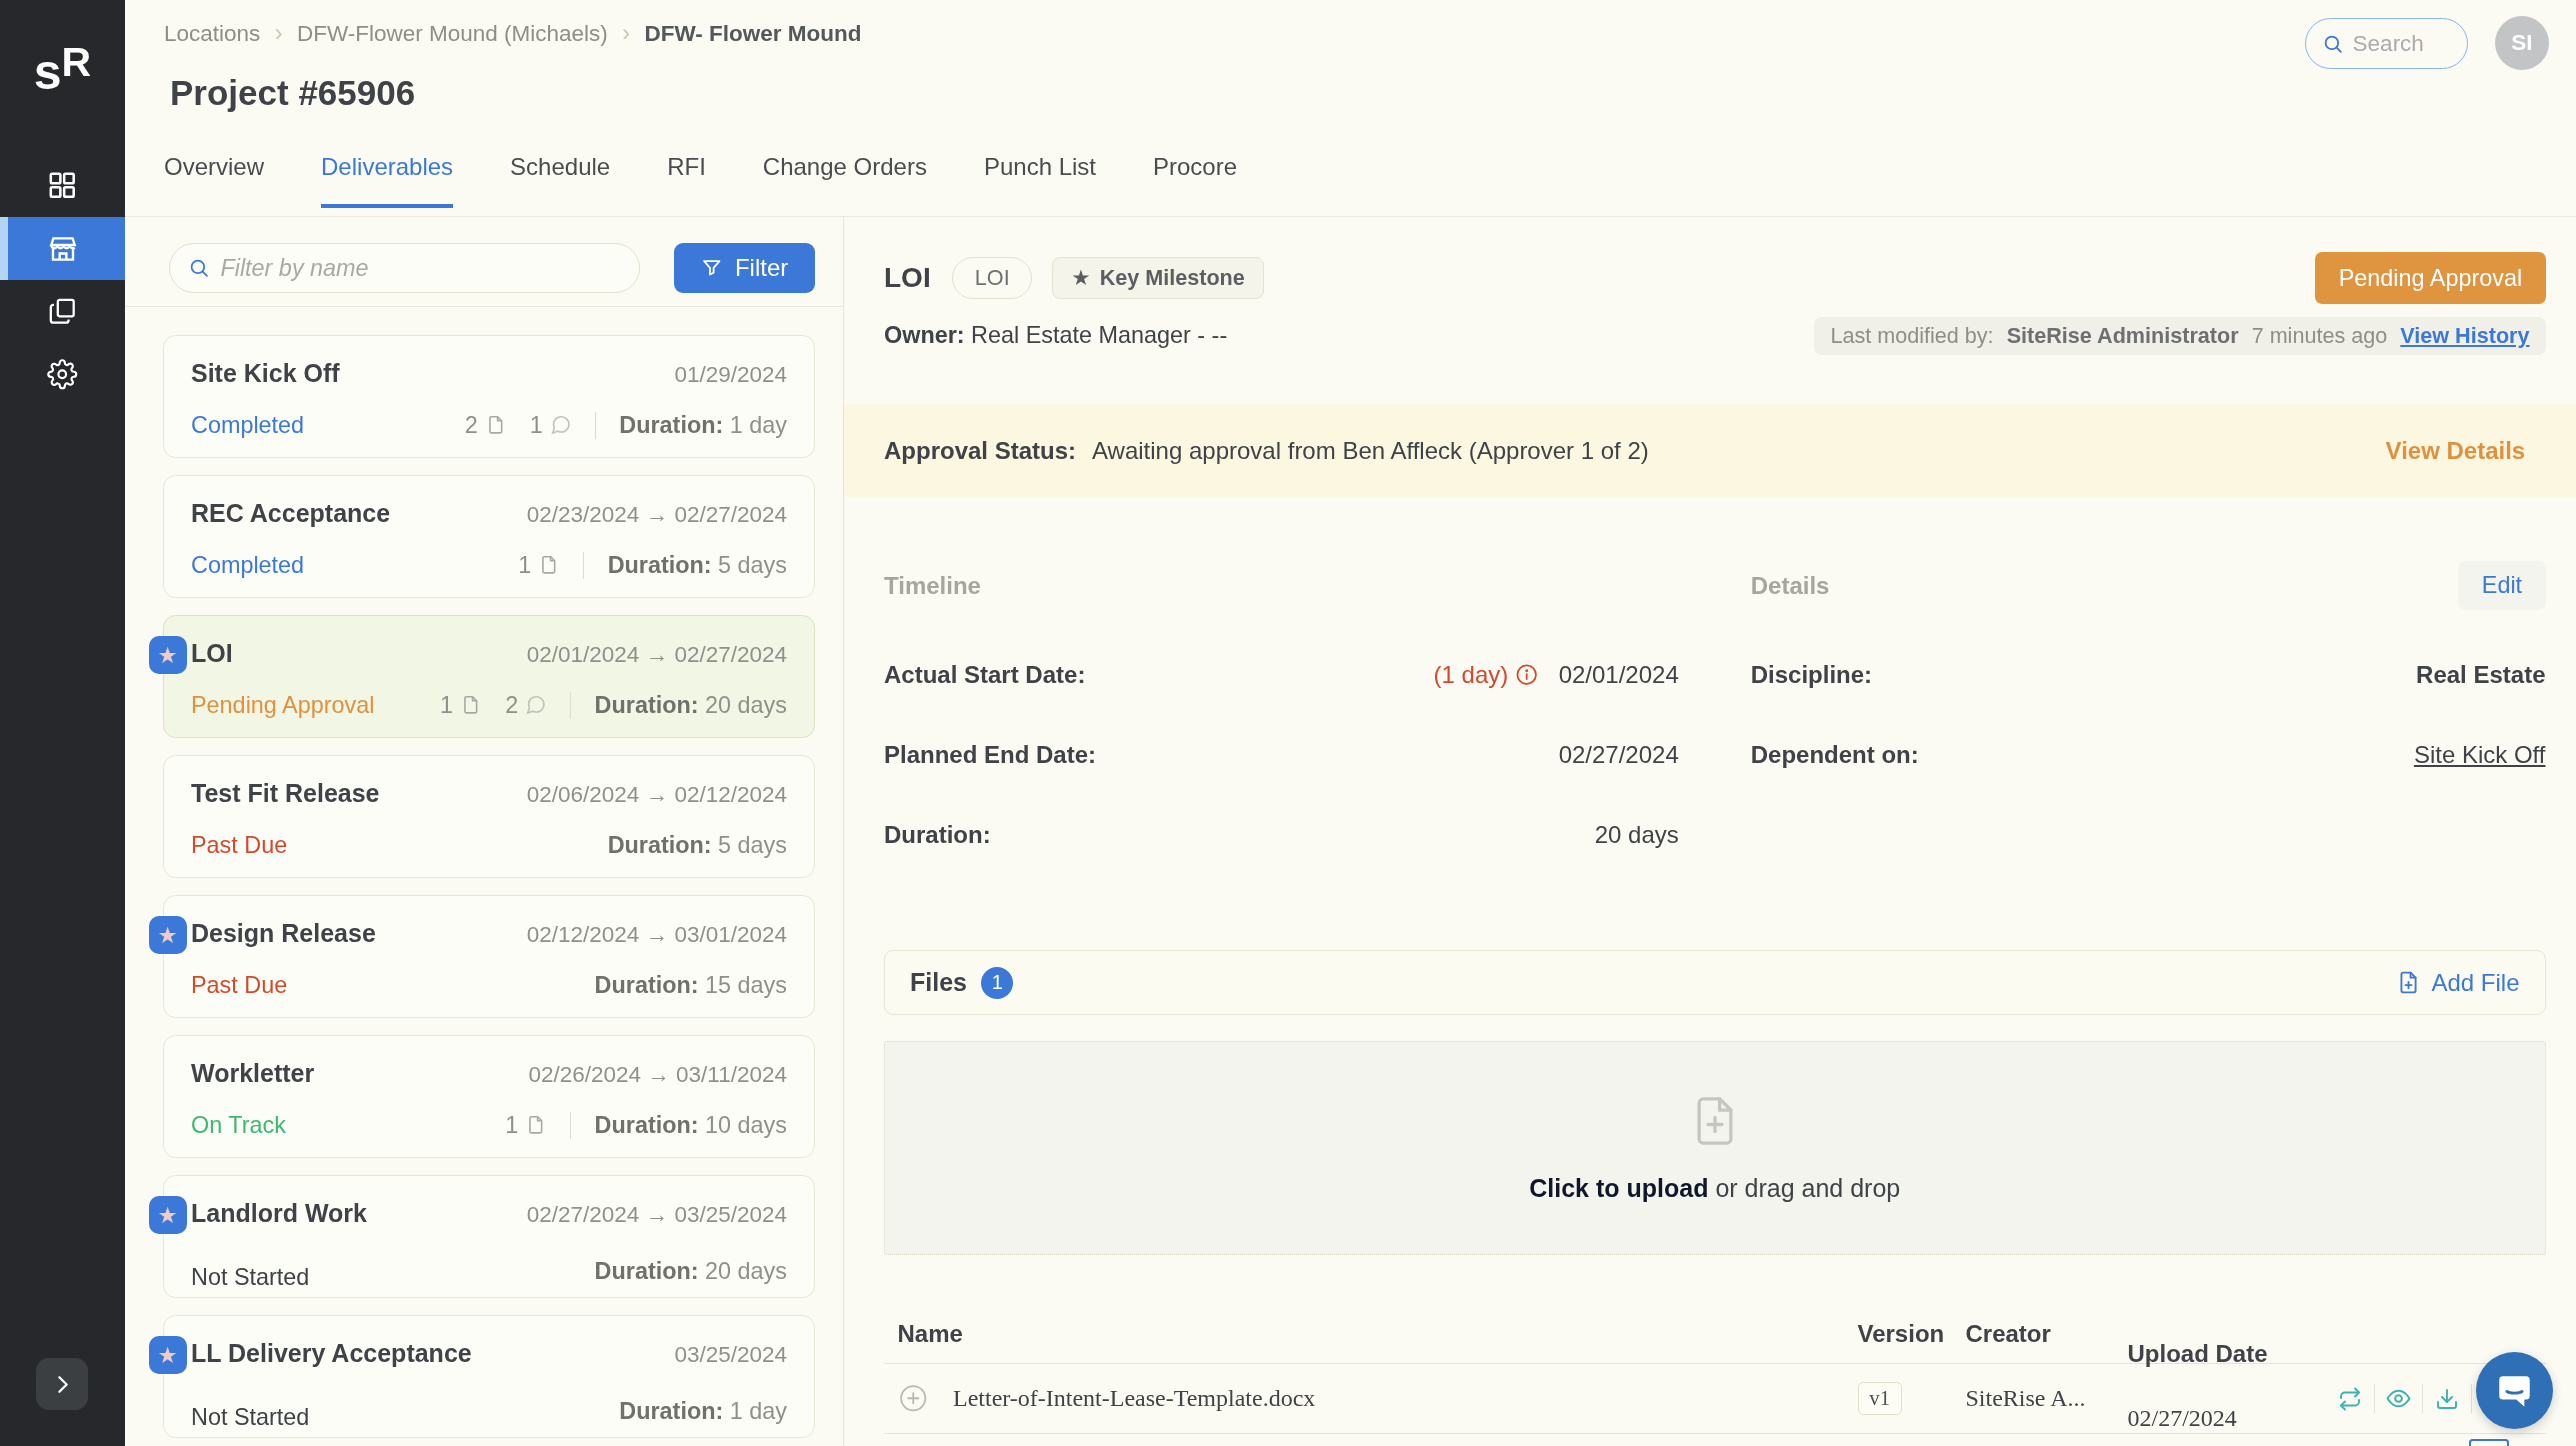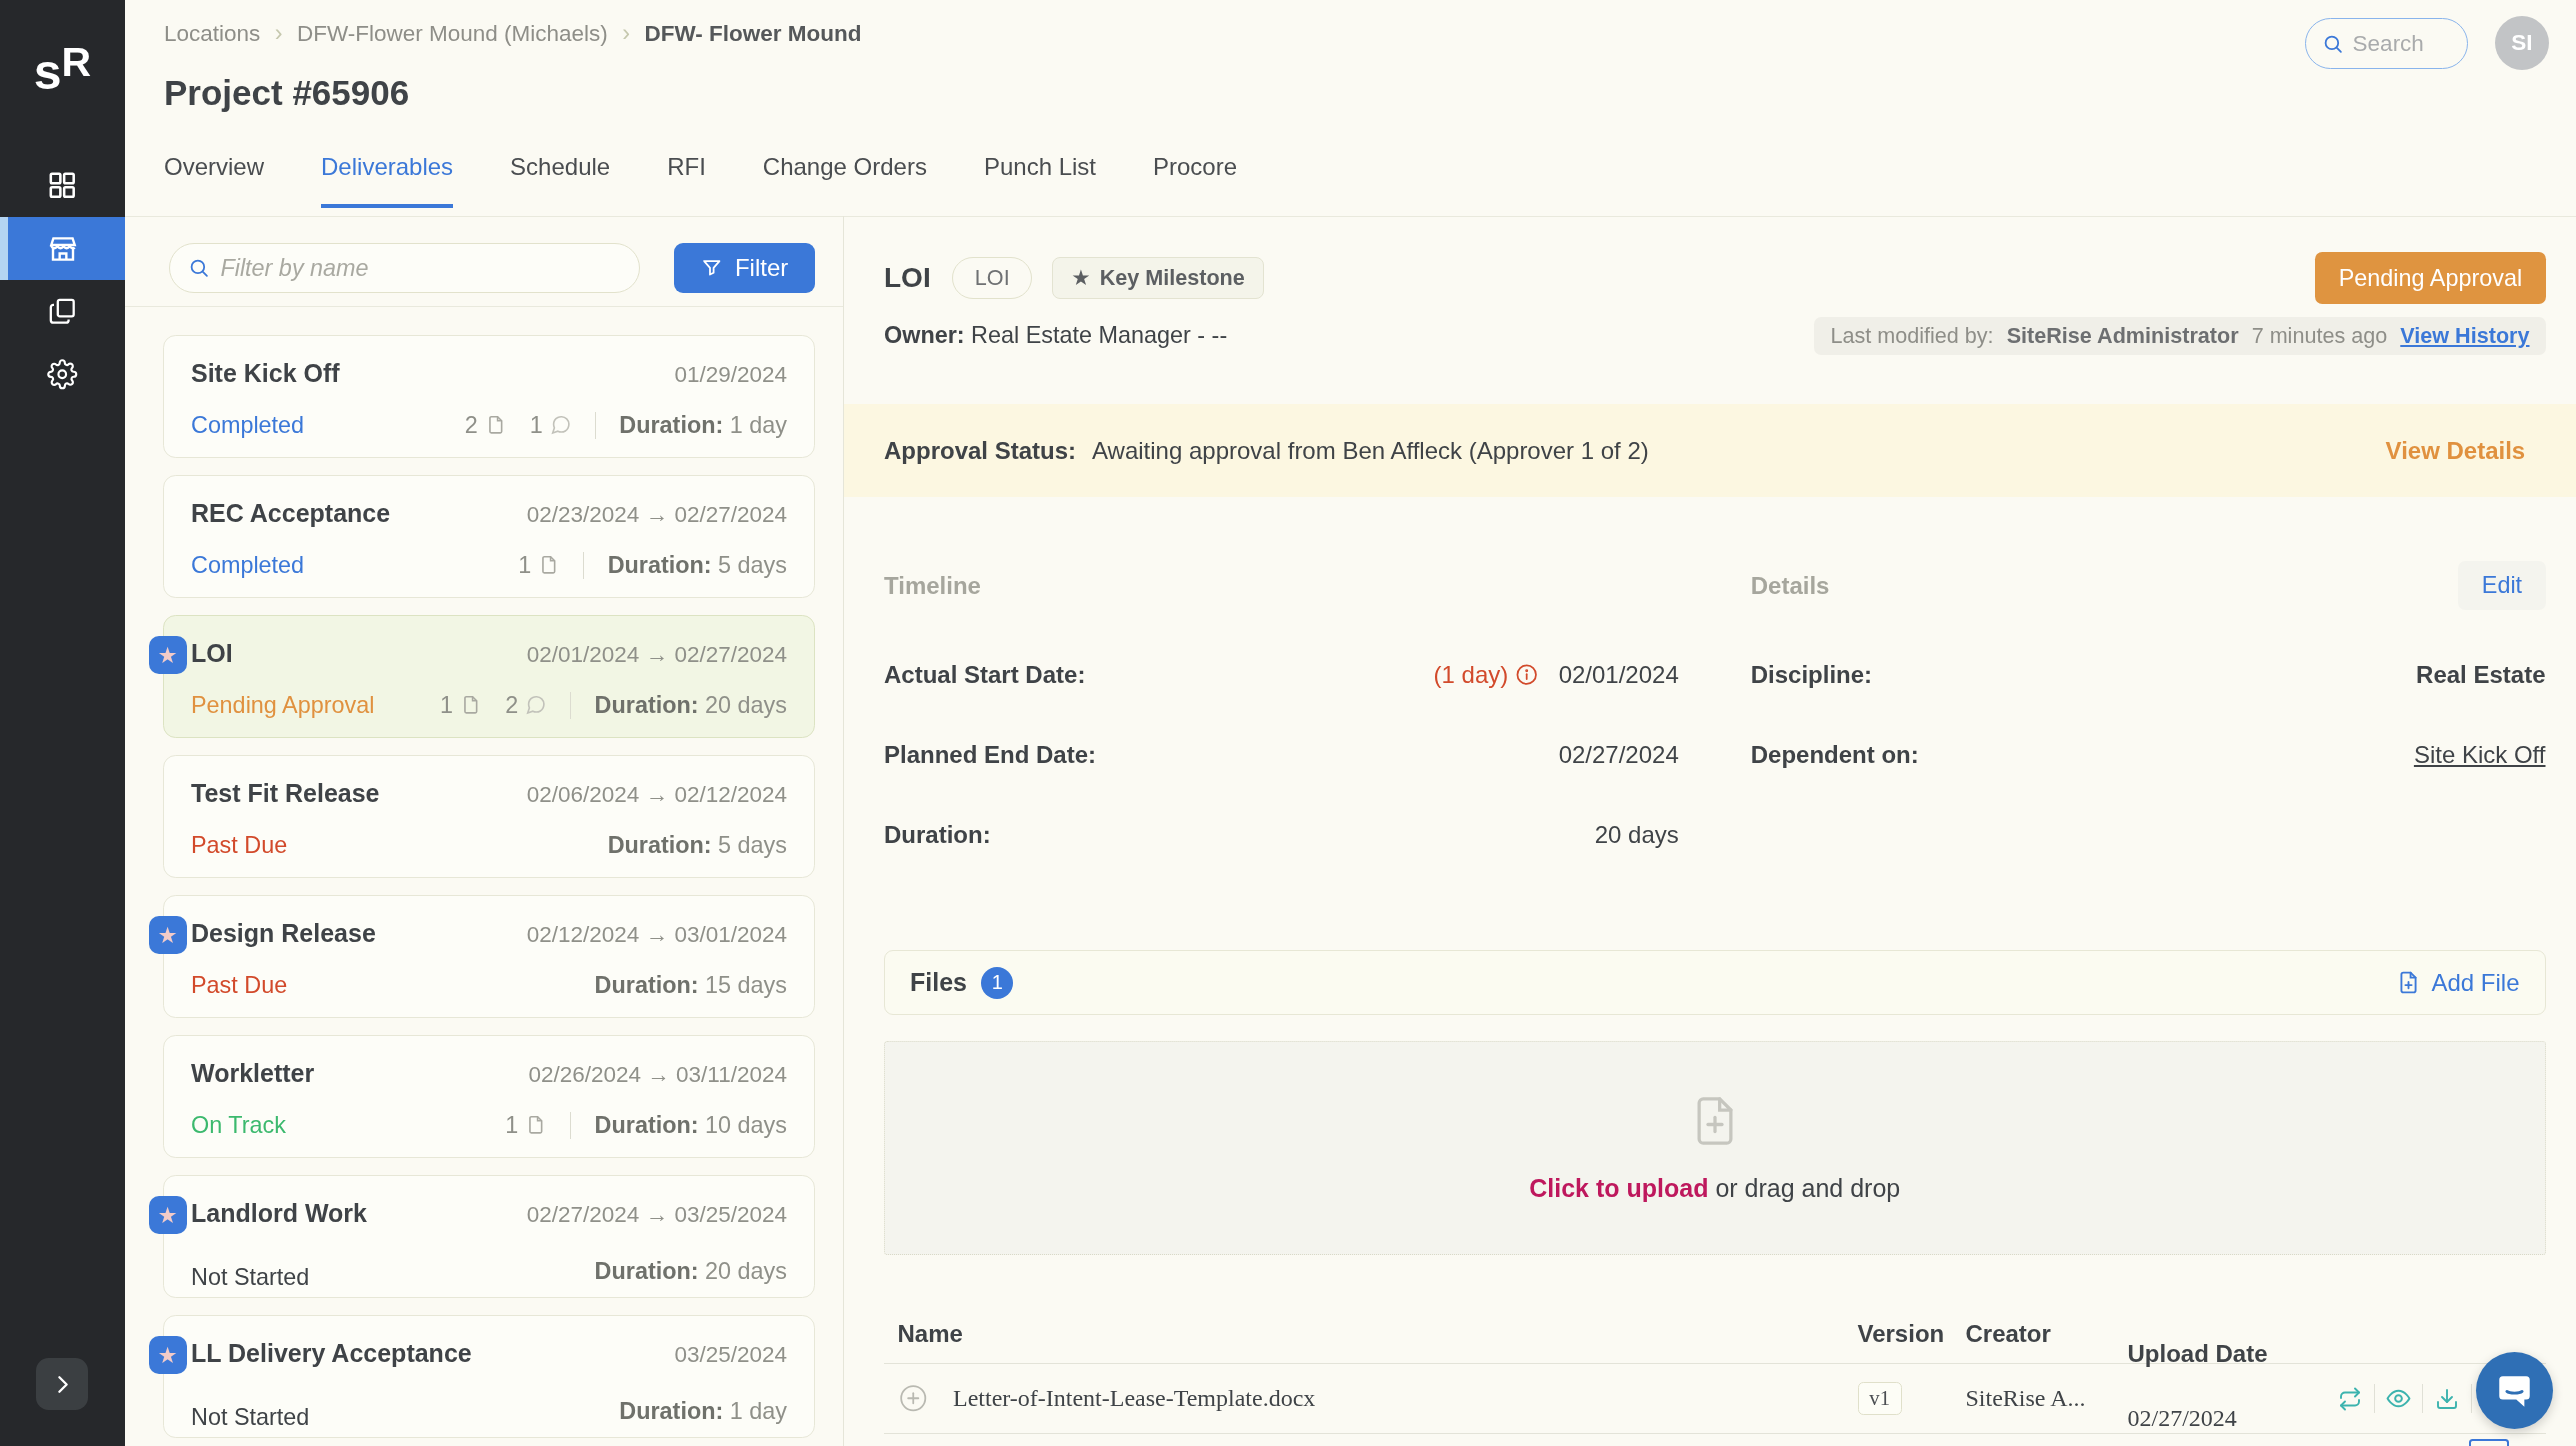--- a/index.html
+++ b/index.html
@@ -29,21 +29,21 @@
   .breadcrumb { position:absolute; left:39px; top:20px; display:flex; align-items:center; gap:14.4px; font-size:22.5px; color:#8e8e88; }
   .crumb { cursor:pointer; }
   .crumb-last { color:#55585a; font-weight:bold; }
   .crumb-sep { color:#c6c8ae; font-size:23.4px; }
 
   .search-pill { position:absolute; right:108px; top:18px; width:163px; height:51px; border:1.8px solid #89b4ec; border-radius:26px; display:flex; align-items:center; padding:0 16px; gap:9px; background:#fbfaf3; }
   .search-pill input { border:none; outline:none; background:transparent; width:99px; font-size:22.5px; color:#55585a; font-family:inherit; }
   .search-pill input::placeholder { color:#a9abac; }
   .avatar { position:absolute; right:27px; top:16px; width:54px; height:54px; border-radius:50%; background:#c2c4c6; color:#fff; font-weight:bold; font-size:22.5px; display:flex; align-items:center; justify-content:center; cursor:pointer; }
 
-  .page-title { position:absolute; left:39px; top:73px; font-size:35px; font-weight:bold; color:#3f4347; }
+  .page-title { position:absolute; left:45px; top:73px; font-size:35px; font-weight:bold; color:#3f4347; }
 
   .tabs { position:absolute; left:39px; top:153px; height:64px; display:flex; gap:57px; font-size:24px; color:#4a4d50; align-items:flex-start; }
   .tab { padding-bottom:23.4px; cursor:pointer; }
   .tab.active { color:#3b78d8; border-bottom:4.5px solid #3b78d8; }
   .tabbar-line { position:absolute; top:216px; left:0; right:0; height:0.9px; background:#e9e9dd; }
 
   .content { position:absolute; top:216px; left:0; right:0; bottom:0; display:flex; }
 
   
   .left-panel { width:719px; flex:none; border-right:0.9px solid #e5e5d8; }
@@ -100,21 +100,21 @@
   .v-bold { font-weight:bold; }
   .v-link { text-decoration:underline; cursor:pointer; }
 
   .files-bar { margin-top:101px; height:65px; border:0.9px solid #e7e7d5; background:#fbfbf1; border-radius:9px; display:flex; align-items:center; padding:0 25px; }
   .files-title { font-size:25px; font-weight:bold; color:#3f4347; }
   .files-count { width:32px; height:32px; border-radius:50%; background:#3b78d8; color:#fff; font-size:20px; display:flex; align-items:center; justify-content:center; margin-left:14.4px; }
   .add-file { margin-left:auto; display:flex; align-items:center; gap:10.8px; color:#3b78d8; font-size:24px; cursor:pointer; }
 
   .upload-area { margin-top:26px; height:214px; background:#f4f4ee; border:1.8px dotted #d9d9c7; border-radius:3.6px; display:flex; flex-direction:column; align-items:center; justify-content:center; cursor:pointer; }
   .upload-text { margin-top:25px; font-size:25px; color:#3f4347; }
-  .upload-text .link { color:#be185d; font-weight:bold; }
+  .upload-text .link { color:#0f172a; font-weight:bold; }
 
   .files-table { margin-top:50px; }
   .thead, .trow { display:flex; align-items:center; }
   .thead { height:59px; font-size:24px; font-weight:bold; color:#3f4347; border-bottom:0.9px solid #e3e3d8; }
   .trow { height:70px; font-size:24px; color:#3f4347; border-bottom:0.9px solid #e3e3d8;font-family:Liberation Serif, serif; }
   .col-name { flex:1; display:flex; align-items:center; padding-left:13.5px; gap:25px; }
   .col-version { width:108px; flex:none; }
   .col-creator { width:162px; flex:none; }
   .col-upload { width:198px; flex:none;margin-top:40px; }
   .col-actions { width:220px; flex:none; display:flex; align-items:center; }

